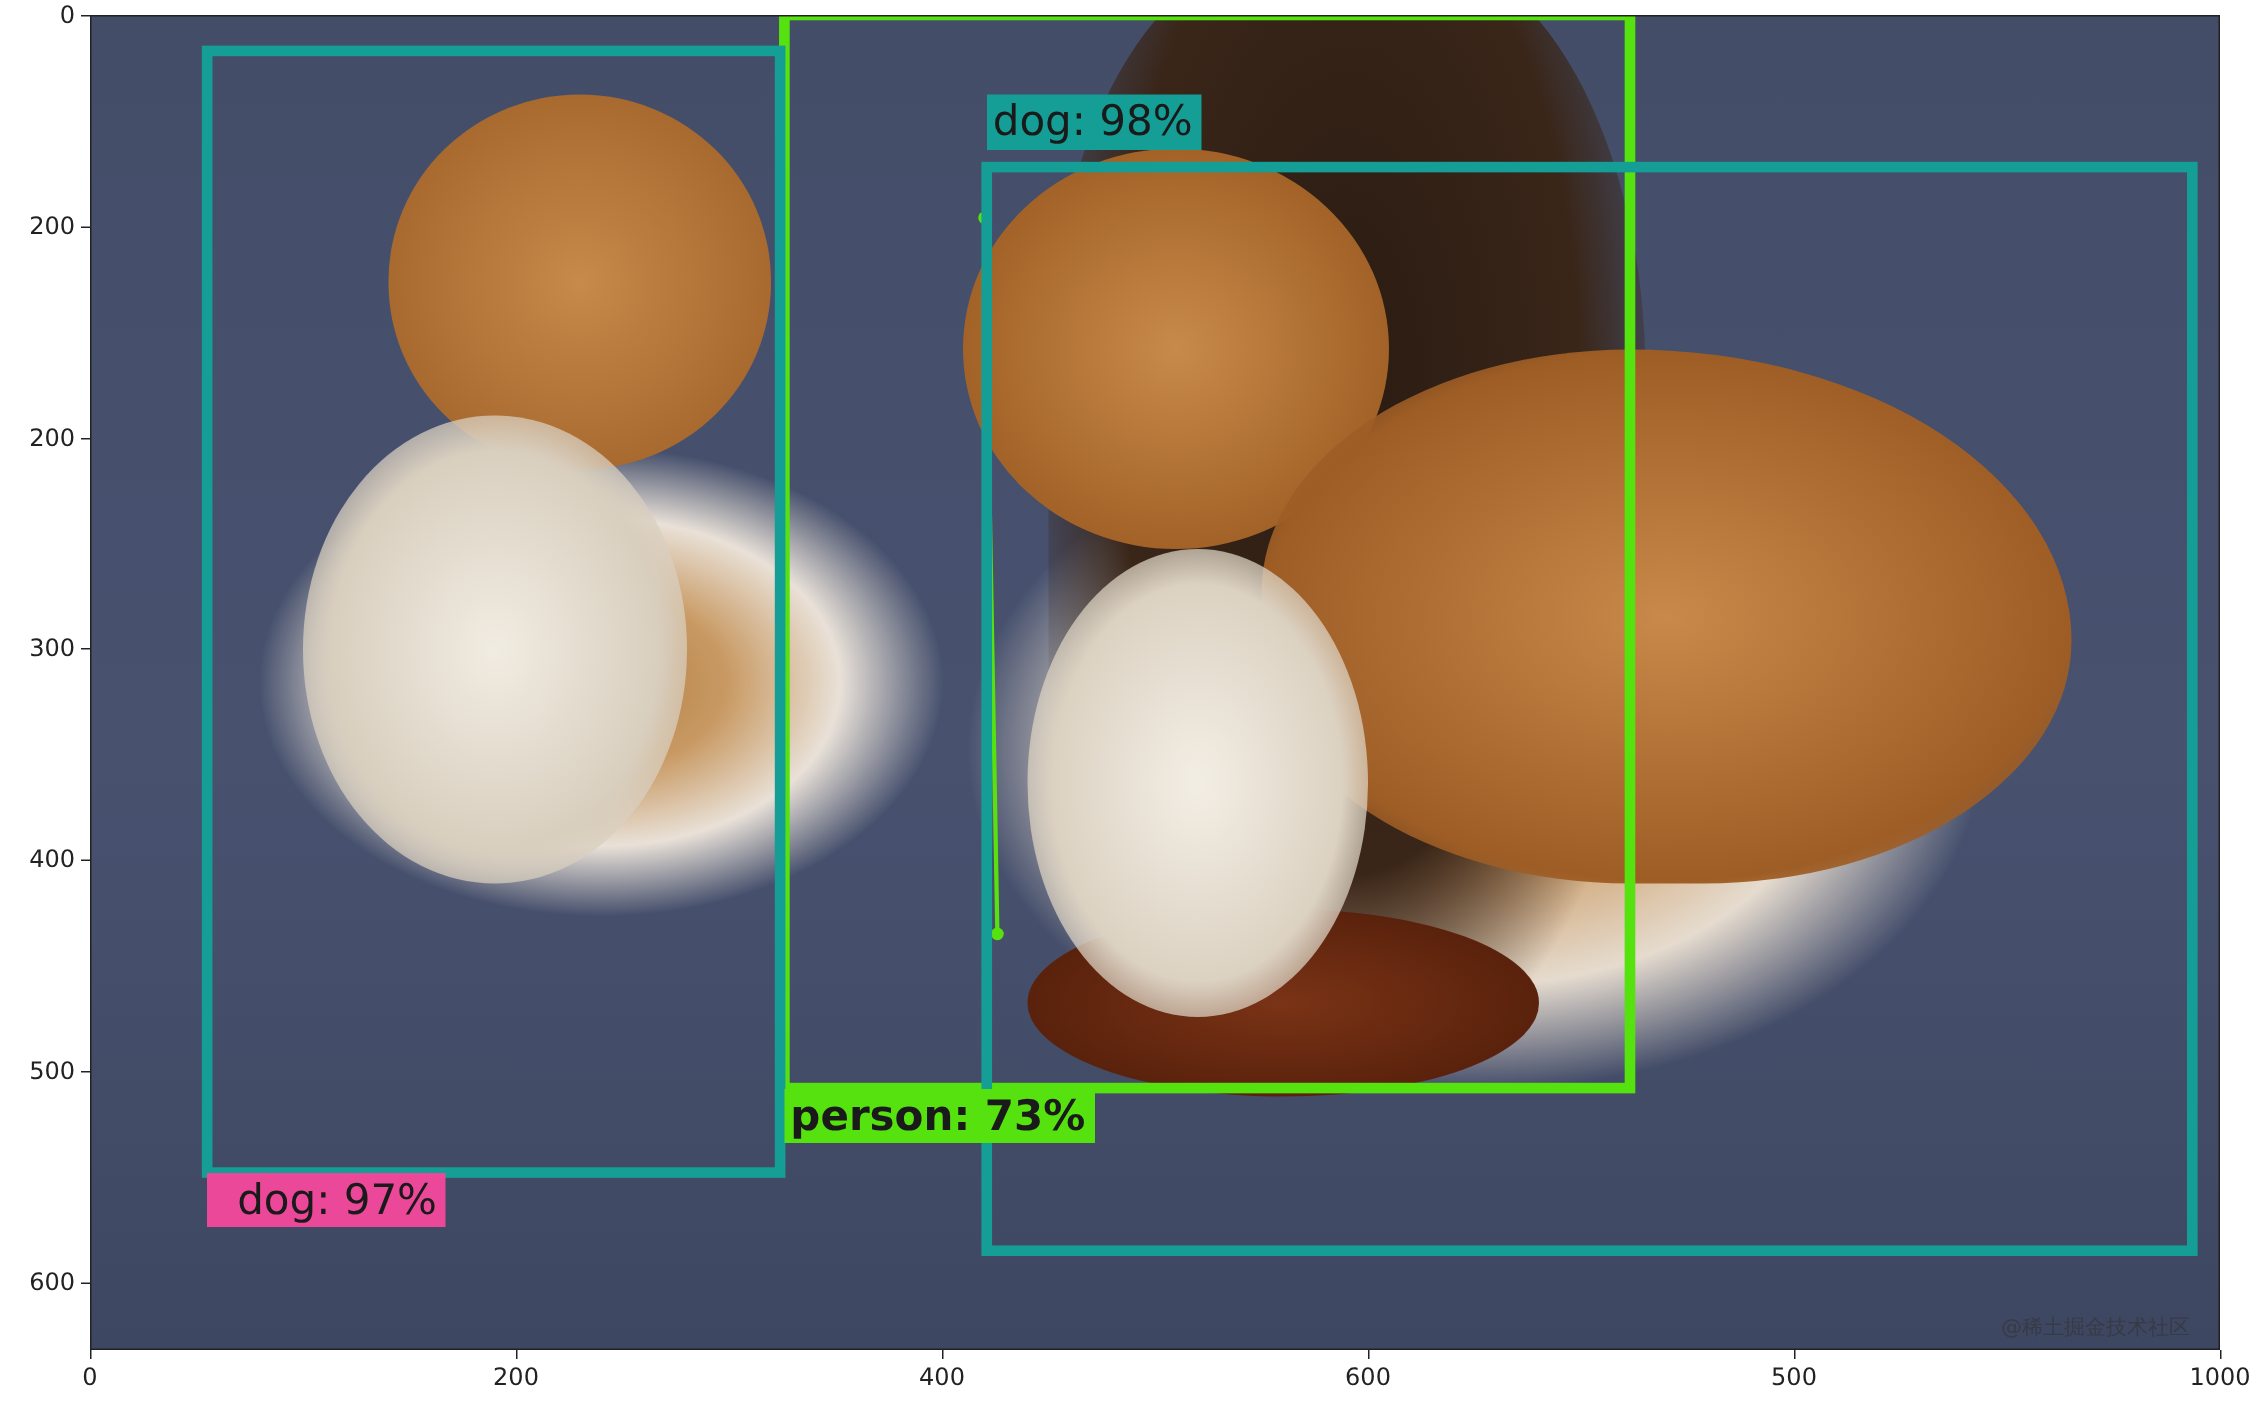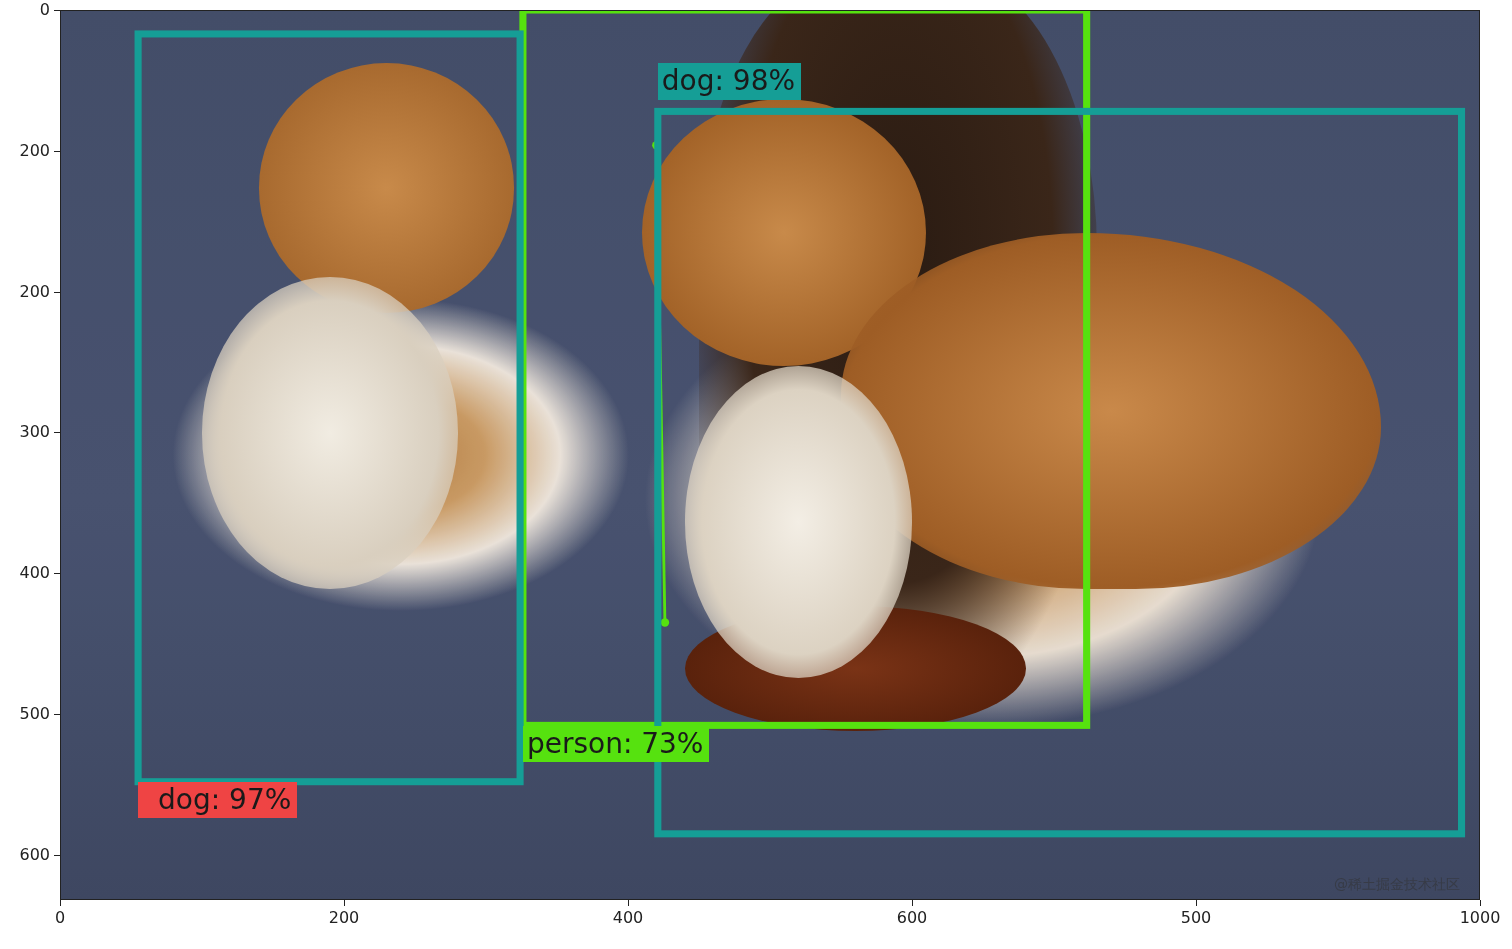--- a/index.html
+++ b/index.html
@@ -122,25 +122,25 @@
       <circle cx="426" cy="435" r="3" fill="#56e20f"></circle>
       <circle cx="420" cy="96" r="3" fill="#56e20f"></circle>
 
       <rect x="326" y="0" width="397" height="508" fill="none" stroke="#56e20f" stroke-width="5"></rect>
 
       <rect x="55" y="17" width="269" height="531" fill="none" stroke="#159e96" stroke-width="5"></rect>
 
       <rect x="421" y="72" width="566" height="513" fill="none" stroke="#159e96" stroke-width="5"></rect>
     </svg>
 
-    <span class="bbox-label" style="left:5.5%; top:86.7%; background:#ef4444;padding-left:20px;">dog: 97%</span>
+    <span class="bbox-label" style="left:5.5%; top:86.7%; background:#ec4899;padding-left:20px;">dog: 97%</span>
 
     <span class="bbox-label" style="left:42.1%; top:6.0%; background:#159e96;">dog: 98%</span>
 
-    <span class="bbox-label" style="left:32.6%; top:80.4%; background:#56e20f;">person: 73%</span>
+    <span class="bbox-label" style="left:32.6%; top:80.4%; background:#56e20f;font-weight:bold;">person: 73%</span>
 
     <div class="tick-mark-x" style="left:0%"></div>
     <div class="tick-mark-x" style="left:20%"></div>
     <div class="tick-mark-x" style="left:40%"></div>
     <div class="tick-mark-x" style="left:60%"></div>
     <div class="tick-mark-x" style="left:80%"></div>
     <div class="tick-mark-x" style="left:100%"></div>
 
     <span class="tick x" style="left:0%">0</span>
     <span class="tick x" style="left:20%">200</span>

